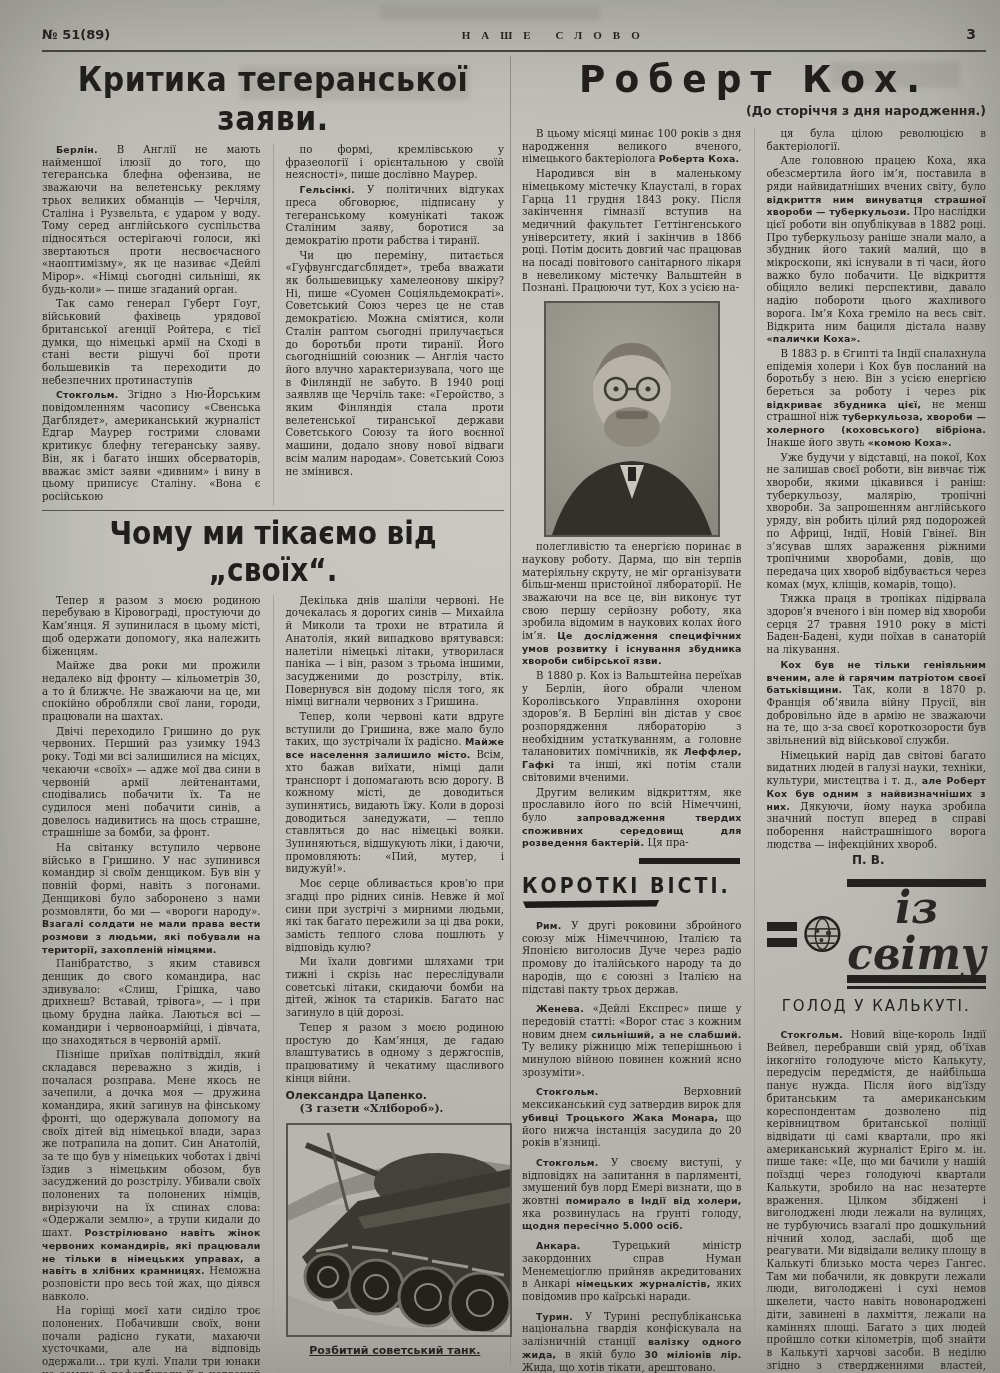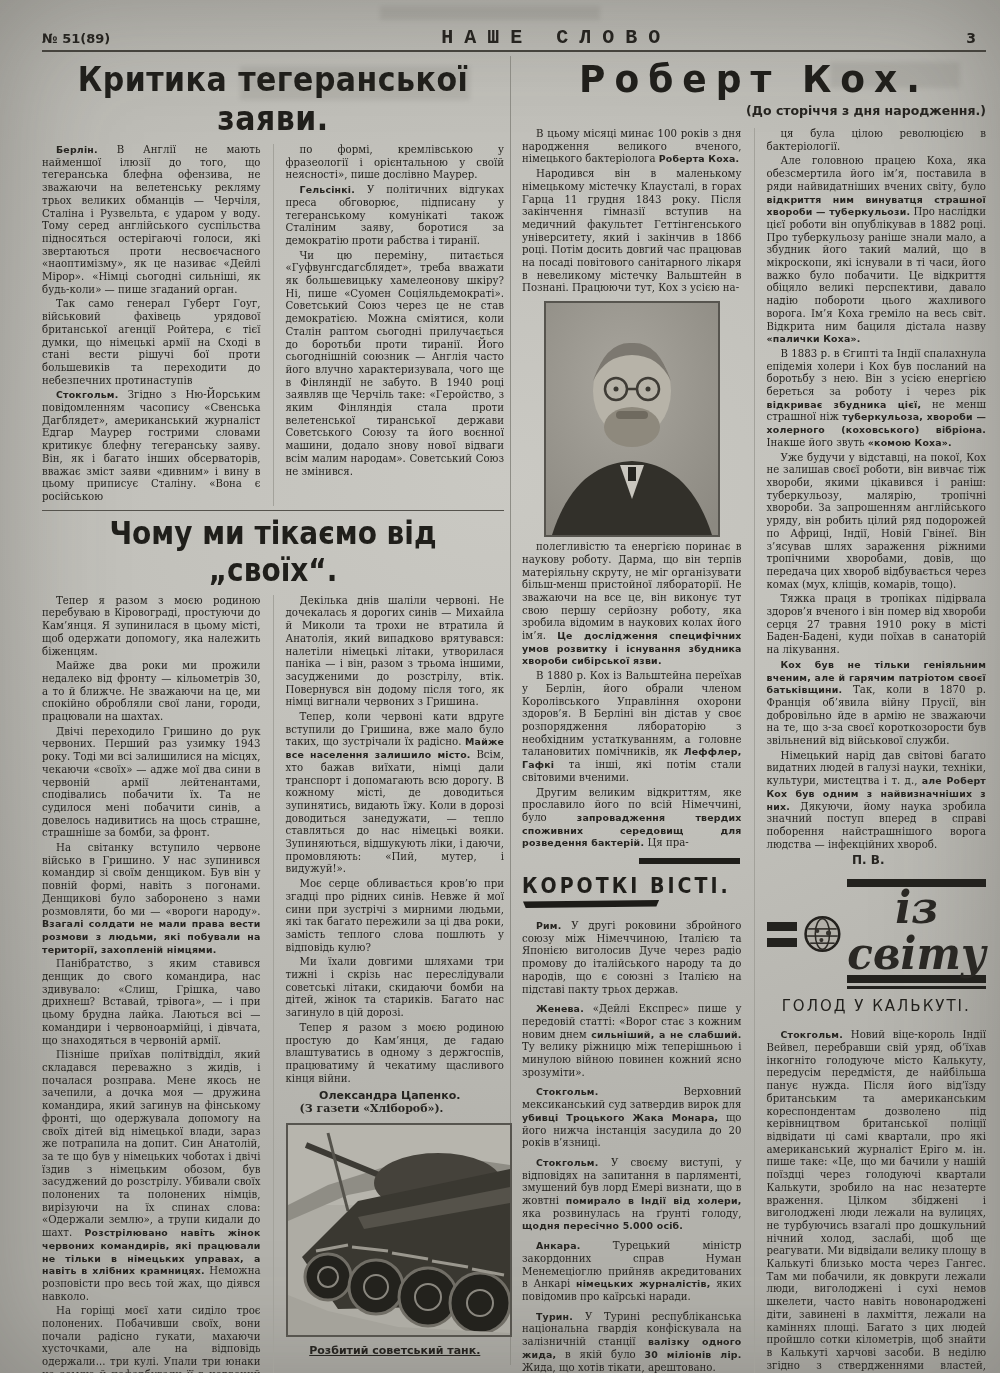--- a/index.html
+++ b/index.html
@@ -11,21 +11,21 @@
     background-image:
       radial-gradient(ellipse 900px 700px at 50% 35%, #cac9c3 0%, #c0bfb9 55%, #b3b2ac 100%);
     font-family:"DejaVu Serif", serif;
     box-shadow: inset 0 0 120px rgba(60,58,52,.35);
   }
   .artifact { position:absolute; opacity:.12; filter:blur(2px); background:#55534c; }
 
   
   .masthead { position:absolute; top:26px; left:42px; right:24px; display:flex; align-items:baseline; }
   .issue { font-family:"DejaVu Sans",sans-serif; font-weight:bold; font-size:13px; }
-  .paper-title { flex:1; text-align:center; font-family:Liberation Mono, monospace; font-weight:bold; font-size:20px; letter-spacing:11px;padding-left:36px; }
+  .paper-title { flex:1; text-align:center; font-family:Liberation Serif, serif; font-weight:bold; font-size:11px; letter-spacing:11px;padding-left:36px; }
   .pageno { font-family:"DejaVu Sans",sans-serif; font-weight:bold; font-size:14px; }
   .mast-rule { position:absolute; top:50px; left:42px; right:14px; border-top:2px solid #45433d; }
   .vrule-main { position:absolute; left:510px; top:56px; bottom:8px; width:1px; background:#8e8d86; }
 
   
   .left-sec  { position:absolute; left:42px;  top:54px; width:462px; }
   .right-sec { position:absolute; left:522px; top:54px; width:464px; }
 
   h1,h2,h3 { font-family:"DejaVu Sans",sans-serif; color:#201f1b; }
   .tehran-title { font-size:30px; font-weight:800; text-align:center; margin:10px 0 10px; transform:scaleY(1.12); letter-spacing:.5px; }
@@ -34,21 +34,21 @@
   .koch-title { font-size:36px; font-weight:800; text-align:center; letter-spacing:9px; margin:4px 0 4px; transform:scaleY(1.05); }
   .koch-sub { text-align:right; font-family:"DejaVu Sans",sans-serif; font-weight:bold; font-size:12.5px; margin-bottom:10px; }
 
   .cols { display:flex; }
   .col { flex:1; min-width:0; }
   .cols .col + .col { border-left:1px solid #a3a29b; padding-left:12px; margin-left:12px; }
 
   p { font-size:10.2px; line-height:12.7px; text-align:justify; text-indent:14px; margin-bottom:2px; }
   p b { font-family:"DejaVu Sans",sans-serif; font-size:9.4px; letter-spacing:.2px; }
 
-  .signature { font-family:"DejaVu Sans",sans-serif; font-weight:bold; font-size:11px; text-align:center; padding-right:10px; margin-top:4px; }
+  .signature { font-family:"DejaVu Sans",sans-serif; font-weight:bold; font-size:11px; text-align:left; padding-right:10px; margin-top:4px; }
   .source-line { font-size:11px; font-weight:bold; padding-left:14px; margin-bottom:8px; }
   .pv-signature { font-family:"DejaVu Sans",sans-serif; font-weight:bold; font-size:12px; text-align:center; padding-right:16px; margin:2px 0 8px; }
 
   figure { margin:6px 0 2px; text-align:center; }
   .photo-frame { display:inline-block; border:2px solid #57554f; background:#b0aea7; line-height:0; }
   .photo-caption { font-family:"DejaVu Sans",sans-serif; font-weight:bold; font-size:11px; text-align:center; margin-top:5px;text-decoration:underline; }
 
   .end-bar { width:46%; height:6px; background:#1f1e1a; margin:8px 2px 10px auto; }
   .shorts-title { font-size:19px; font-weight:800; letter-spacing:3px; margin:2px 0 2px; transform:scaleY(1.1); transform-origin:left; }
   .shorts-bar { width:62%; height:8px; background:#1d1c18; clip-path:polygon(0 20%,100% 0,98% 80%,2% 100%); margin:4px 0 12px 1px; }

